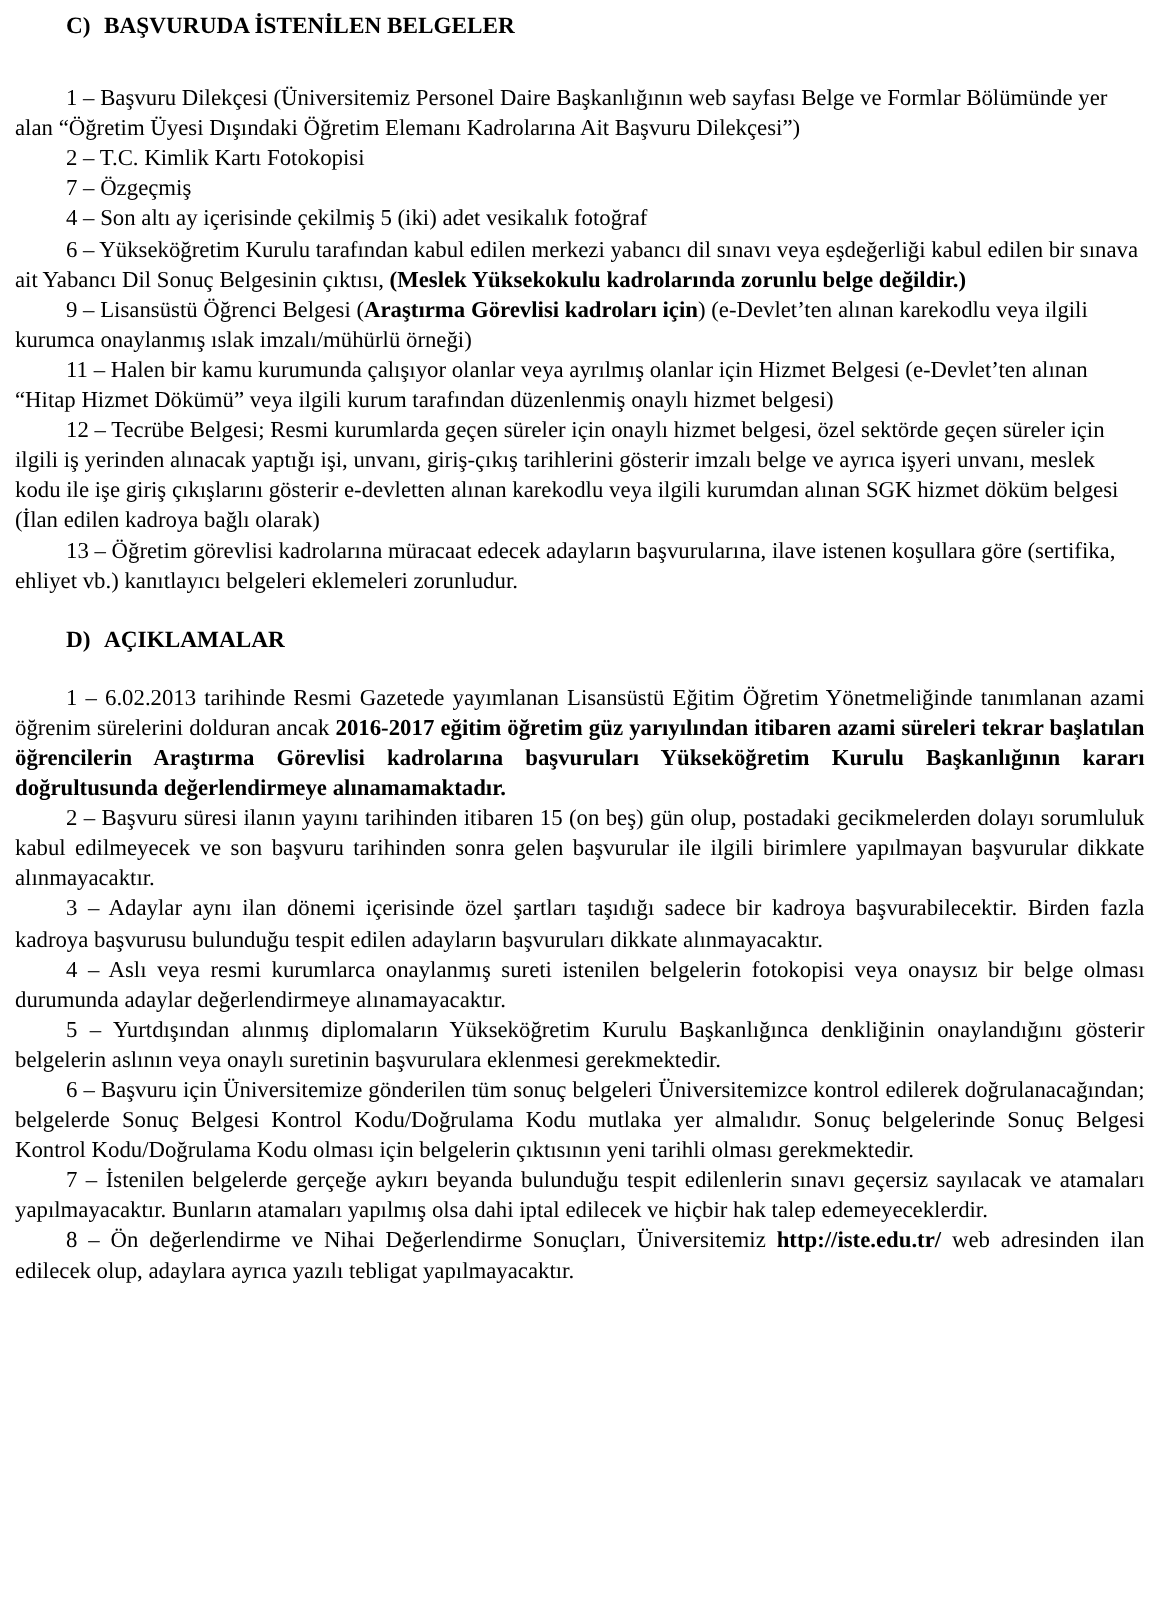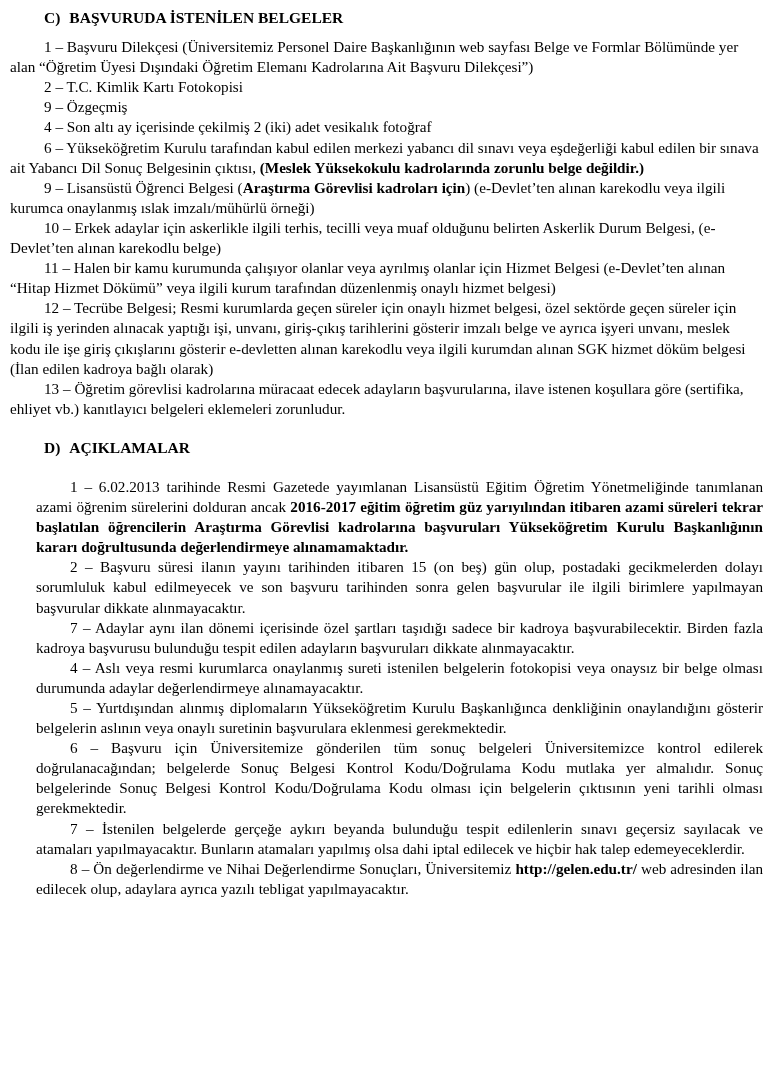--- a/index.html
+++ b/index.html
@@ -27,61 +27,60 @@
       font-size: 15.5px;
       margin: 0;
       padding-left: 34px;
       letter-spacing: 0px;
     }
     .heading .letter {
       margin-right: 9px;
     }
     .section-c-heading { margin-top: 2px; }
     .list { margin: 0; padding: 0; }
-    .section-c-list { margin-top: 9px; }
+    .section-c-list { margin-top: 28px; }
     .section-d-heading { margin-top: 19px; }
-    .section-d-list { margin-top: 19px; margin-left: 26px; }
+    .section-d-list { margin-top: 19px; }
     .item {
       margin: 0;
       text-indent: 34px;
       text-align: left;
     }
     .justify { text-align: justify; }
     b { font-weight: bold; }
   </style>
 </head>
 <body>
 
 <div class="page">
 
   <h2 class="heading section-c-heading">
     <span class="letter">C)</span><span>BAŞVURUDA İSTENİLEN BELGELER</span>
   </h2>
 
   <div class="list section-c-list">
     <p class="item"><span>1 – Başvuru Dilekçesi (Üniversitemiz Personel Daire Başkanlığının web sayfası Belge ve Formlar Bölümünde yer alan “Öğretim Üyesi Dışındaki Öğretim Elemanı Kadrolarına Ait Başvuru Dilekçesi”)</span></p>
     <p class="item"><span>2 – T.C. Kimlik Kartı Fotokopisi</span></p>
-    <p class="item"><span>9 – Özgeçmiş</span></p>
-    <p class="item"><span>4 – Son altı ay içerisinde çekilmiş 2 (iki) adet vesikalık fotoğraf</span></p>
+    <p class="item"><span>7 – Özgeçmiş</span></p>
+    <p class="item"><span>4 – Son altı ay içerisinde çekilmiş 5 (iki) adet vesikalık fotoğraf</span></p>
     <p class="item"><span>6 – Yükseköğretim Kurulu tarafından kabul edilen merkezi yabancı dil sınavı veya eşdeğerliği kabul edilen bir sınava ait Yabancı Dil Sonuç Belgesinin çıktısı, </span><b>(Meslek Yüksekokulu kadrolarında zorunlu belge değildir.)</b></p>
     <p class="item"><span>9 – Lisansüstü Öğrenci Belgesi (</span><b>Araştırma Görevlisi kadroları için</b><span>) (e-Devlet’ten alınan karekodlu veya ilgili kurumca onaylanmış ıslak imzalı/mühürlü örneği)</span></p>
-    <p class="item"><span>10 – Erkek adaylar için askerlikle ilgili terhis, tecilli veya muaf olduğunu belirten Askerlik Durum Belgesi, (e-Devlet’ten alınan karekodlu belge)</span></p>
     <p class="item"><span>11 – Halen bir kamu kurumunda çalışıyor olanlar veya ayrılmış olanlar için Hizmet Belgesi (e-Devlet’ten alınan “Hitap Hizmet Dökümü” veya ilgili kurum tarafından düzenlenmiş onaylı hizmet belgesi)</span></p>
     <p class="item"><span>12 – Tecrübe Belgesi; Resmi kurumlarda geçen süreler için onaylı hizmet belgesi, özel sektörde geçen süreler için ilgili iş yerinden alınacak yaptığı işi, unvanı, giriş-çıkış tarihlerini gösterir imzalı belge ve ayrıca işyeri unvanı, meslek kodu ile işe giriş çıkışlarını gösterir e-devletten alınan karekodlu veya ilgili kurumdan alınan SGK hizmet döküm belgesi (İlan edilen kadroya bağlı olarak)</span></p>
     <p class="item"><span>13 – Öğretim görevlisi kadrolarına müracaat edecek adayların başvurularına, ilave istenen koşullara göre (sertifika, ehliyet vb.) kanıtlayıcı belgeleri eklemeleri zorunludur.</span></p>
   </div>
 
   <h2 class="heading section-d-heading">
     <span class="letter">D)</span><span>AÇIKLAMALAR</span>
   </h2>
 
   <div class="list section-d-list">
     <p class="item justify"><span>1 – 6.02.2013 tarihinde Resmi Gazetede yayımlanan Lisansüstü Eğitim Öğretim Yönetmeliğinde tanımlanan azami öğrenim sürelerini dolduran ancak </span><b>2016-2017 eğitim öğretim güz yarıyılından itibaren azami süreleri tekrar başlatılan öğrencilerin Araştırma Görevlisi kadrolarına başvuruları Yükseköğretim Kurulu Başkanlığının kararı doğrultusunda değerlendirmeye alınamamaktadır.</b></p>
     <p class="item justify"><span>2 – Başvuru süresi ilanın yayını tarihinden itibaren 15 (on beş) gün olup, postadaki gecikmelerden dolayı sorumluluk kabul edilmeyecek ve son başvuru tarihinden sonra gelen başvurular ile ilgili birimlere yapılmayan başvurular dikkate alınmayacaktır.</span></p>
-    <p class="item justify"><span>7 – Adaylar aynı ilan dönemi içerisinde özel şartları taşıdığı sadece bir kadroya başvurabilecektir. Birden fazla kadroya başvurusu bulunduğu tespit edilen adayların başvuruları dikkate alınmayacaktır.</span></p>
+    <p class="item justify"><span>3 – Adaylar aynı ilan dönemi içerisinde özel şartları taşıdığı sadece bir kadroya başvurabilecektir. Birden fazla kadroya başvurusu bulunduğu tespit edilen adayların başvuruları dikkate alınmayacaktır.</span></p>
     <p class="item justify"><span>4 – Aslı veya resmi kurumlarca onaylanmış sureti istenilen belgelerin fotokopisi veya onaysız bir belge olması durumunda adaylar değerlendirmeye alınamayacaktır.</span></p>
     <p class="item justify"><span>5 – Yurtdışından alınmış diplomaların Yükseköğretim Kurulu Başkanlığınca denkliğinin onaylandığını gösterir belgelerin aslının veya onaylı suretinin başvurulara eklenmesi gerekmektedir.</span></p>
     <p class="item justify"><span>6 – Başvuru için Üniversitemize gönderilen tüm sonuç belgeleri Üniversitemizce kontrol edilerek doğrulanacağından; belgelerde Sonuç Belgesi Kontrol Kodu/Doğrulama Kodu mutlaka yer almalıdır. Sonuç belgelerinde Sonuç Belgesi Kontrol Kodu/Doğrulama Kodu olması için belgelerin çıktısının yeni tarihli olması gerekmektedir.</span></p>
     <p class="item justify"><span>7 – İstenilen belgelerde gerçeğe aykırı beyanda bulunduğu tespit edilenlerin sınavı geçersiz sayılacak ve atamaları yapılmayacaktır. Bunların atamaları yapılmış olsa dahi iptal edilecek ve hiçbir hak talep edemeyeceklerdir.</span></p>
-    <p class="item justify"><span>8 – Ön değerlendirme ve Nihai Değerlendirme Sonuçları, Üniversitemiz </span><b>http://gelen.edu.tr/</b><span>  web adresinden ilan edilecek olup, adaylara ayrıca yazılı tebligat yapılmayacaktır.</span></p>
+    <p class="item justify"><span>8 – Ön değerlendirme ve Nihai Değerlendirme Sonuçları, Üniversitemiz </span><b>http://iste.edu.tr/</b><span>  web adresinden ilan edilecek olup, adaylara ayrıca yazılı tebligat yapılmayacaktır.</span></p>
   </div>
 
 </div>
 
 </body></html>

